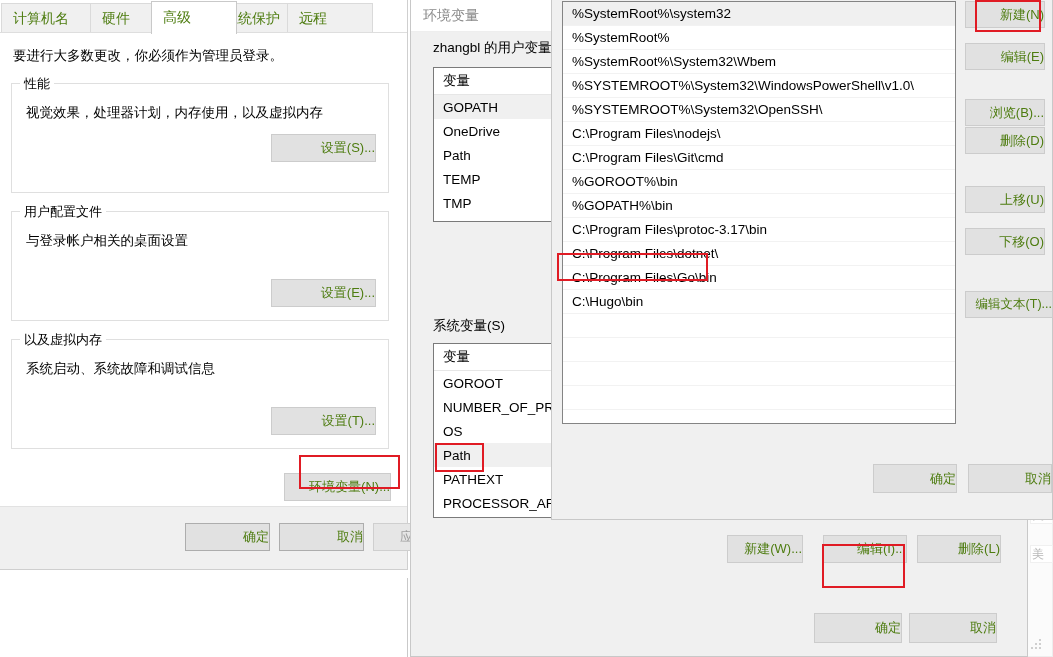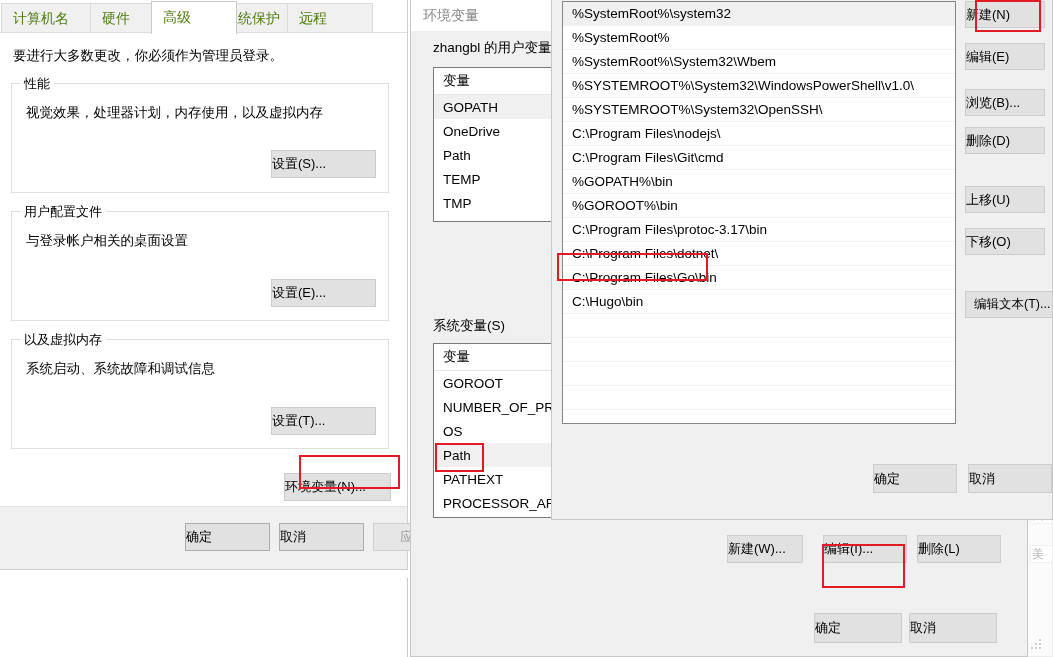--- a/index.html
+++ b/index.html
@@ -5,23 +5,23 @@
   html,body{margin:0;padding:0;}
   body{
     width:1053px;height:657px;overflow:hidden;position:relative;
     background:#ffffff;
     font-family:"Liberation Sans","DejaVu Sans",sans-serif;
     font-size:13px;color:#000;
     -webkit-font-smoothing:antialiased;
   }
   .abs{position:absolute;box-sizing:border-box;}
   .btn{
-    background:#e1e1e1;border:1px solid #adadad;color:#000000;
+    background:#e1e1e1;border:1px solid #adadad;color:#4d7c0f;
     font-family:"Liberation Sans","DejaVu Sans",sans-serif;font-size:13px;
-    display:flex;align-items:center;justify-content:flex-start;
+    display:flex;align-items:center;justify-content:flex-end;
     text-align:center;cursor:default;user-select:none;
   }
   .btn.flat{background:#e1e1e1;border:1px solid #cccccc;}
   .btn.disabled{color:#a0a0a0;background:#e6e6e6;border-color:#cfcfcf;}
   .listbox{background:#ffffff;border:1px solid #7a7a7a;overflow:hidden;}
   .grpbox{border:1px solid #dfdfdf;}
   .grplabel{position:absolute;background:#ffffff;padding:0 4px;font-size:13px;color:#000;}
 
   
   .ghost{background:#fbfbfb;border:1px solid #ededed;}
@@ -113,21 +113,21 @@
   </div>
   <div class="tabline"></div>
 
   <div class="sp-body">
 
     <div class="sp-note">要进行大多数更改，你必须作为管理员登录。</div>
 
     <div class="abs grpbox" style="left:22px;top:50px;width:378px;height:110px;">
       <div class="grplabel" style="left:8px;top:-9px;">性能</div>
       <div class="sp-desc" style="left:14px;top:20px;">视觉效果，处理器计划，内存使用，以及虚拟内存</div>
-      <div class="abs btn flat" style="left:259px;top:66px;width:105px;height:28px;">
+      <div class="abs btn flat" style="left:259px;top:50px;width:105px;height:28px;">
         <span>设置(S)...</span>
       </div>
     </div>
 
     <div class="abs grpbox" style="left:22px;top:178px;width:378px;height:110px;">
       <div class="grplabel" style="left:8px;top:-9px;">用户配置文件</div>
       <div class="sp-desc" style="left:14px;top:20px;">与登录帐户相关的桌面设置</div>
       <div class="abs btn flat" style="left:259px;top:67px;width:105px;height:28px;">
         <span>设置(E)...</span>
       </div>
@@ -255,24 +255,24 @@
     <div class="p-row">
       <span>%SYSTEMROOT%\System32\OpenSSH\</span>
     </div>
     <div class="p-row">
       <span>C:\Program Files\nodejs\</span>
     </div>
     <div class="p-row">
       <span>C:\Program Files\Git\cmd</span>
     </div>
     <div class="p-row">
+      <span>%GOROOT%\bin</span>
+    </div>
+    <div class="p-row">
       <span>%GOPATH%\bin</span>
-    </div>
-    <div class="p-row">
-      <span>%GOROOT%\bin</span>
     </div>
     <div class="p-row">
       <span>C:\Program Files\protoc-3.17\bin</span>
     </div>
     <div class="p-row">
       <span>C:\Program Files\dotnet\</span>
     </div>
     <div class="p-row">
       <span>C:\Program Files\Go\bin</span>
     </div>
@@ -286,21 +286,21 @@
     <div class="p-row"></div>
 
   </div>
 
   <div class="abs btn flat p-btn" style="top:20px;">
     <span>新建(N)</span>
   </div>
   <div class="abs btn flat p-btn" style="top:62px;">
     <span>编辑(E)</span>
   </div>
-  <div class="abs btn flat p-btn" style="top:108px;">
+  <div class="abs btn flat p-btn" style="top:118px;">
     <span>浏览(B)...</span>
   </div>
   <div class="abs btn flat p-btn" style="top:146px;">
     <span>删除(D)</span>
   </div>
   <div class="abs btn flat p-btn" style="top:205px;">
     <span>上移(U)</span>
   </div>
   <div class="abs btn flat p-btn" style="top:247px;">
     <span>下移(O)</span>

